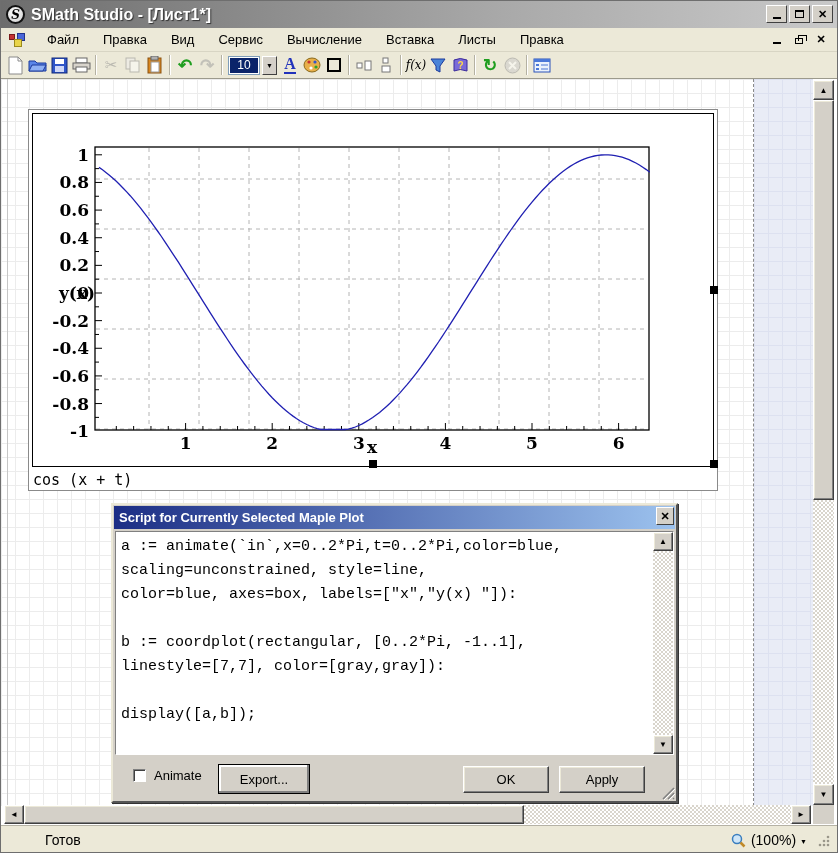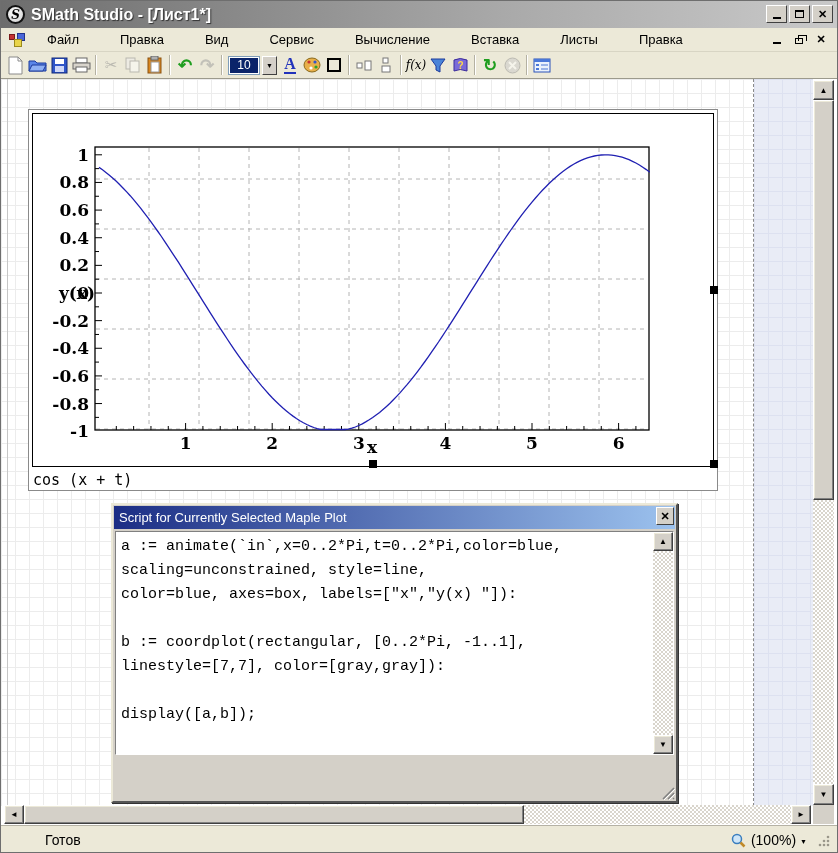--- a/index.html
+++ b/index.html
@@ -24,21 +24,21 @@
   .g-max{width:9px;height:8px;border:1px solid #000;border-top:2px solid #000;}
   .g-close{font-size:11px;font-weight:bold;line-height:1;}
   
   .menubar{position:absolute;left:0;top:27px;width:100%;height:24px;background:#ece9d8;
     display:flex;align-items:center;border-bottom:1px solid #d8d5c4;}
   .doc-icon{position:relative;width:16px;height:14px;margin:0 10px 0 8px;}
   .doc-icon i{position:absolute;display:block;}
   .sq-red{left:0;top:1px;width:6px;height:6px;background:#c53232;border:1px solid #7a1a1a;}
   .sq-blue{left:8px;top:0;width:8px;height:8px;background:#4a66d8;border:1px solid #22348c;}
   .sq-yellow{left:5px;top:6px;width:8px;height:8px;background:#e8d44a;border:1px solid #9a8a1c;}
-  .menu-items{display:flex;gap:17px;}
+  .menu-items{display:flex;gap:0;}
   .menu-item{padding:3px 12px;font-size:13px;cursor:default;}
   .mdi-btns{position:absolute;right:8px;top:4px;display:flex;gap:6px;align-items:center;}
   .mdibtn{width:16px;height:15px;display:flex;align-items:center;justify-content:center;}
   .g-restore{position:relative;width:8px;height:6px;border:1px solid #000;margin-top:3px;background:#ece9d8;}
   .g-restore::before{content:"";position:absolute;left:2px;top:-4px;width:7px;height:5px;
     border:1px solid #000;border-bottom:none;}
   
   .toolbar{position:absolute;left:0;top:51px;width:100%;height:27px;background:#ece9d8;
     display:flex;align-items:center;padding-left:3px;border-bottom:1px solid #9c9a8c;}
   .tbtn{width:22px;height:22px;display:flex;align-items:center;justify-content:center;}
@@ -87,21 +87,21 @@
     background-image:conic-gradient(#ffffff 25%,#d9d5cc 0 50%,#ffffff 0 75%,#d9d5cc 0);
     background-size:4px 4px;}
   .vscroll{position:absolute;left:812px;top:0;width:21px;height:726px;}
   .hscroll{position:absolute;left:3px;top:726px;width:809px;height:19px;}
   .corner{position:absolute;left:812px;top:726px;width:21px;height:19px;background:#d4d0c8;}
   
   .dialog{position:absolute;left:110px;top:424px;width:567px;height:300px;background:#d4d0c8;
     border:2px solid;border-color:#ece9d8 #555 #555 #ece9d8;box-shadow:1px 1px 0 #333;}
   .dlg-title{position:absolute;left:1px;top:1px;width:561px;height:23px;
     background:linear-gradient(90deg,#1c2e85,#9cc2ee);display:flex;align-items:center;
-    padding-left:5px;color:#fff;font-weight:normal;font-size:13px;}
+    padding-left:5px;color:#fff;font-weight:bold;font-size:13px;}
   .dlg-close{position:absolute;right:2px;top:2px;width:18px;height:18px;background:#d4d0c8;
     border:1px solid;border-color:#fff #404040 #404040 #fff;display:flex;align-items:center;
     justify-content:center;font-size:11px;font-weight:bold;color:#000;}
   .dlg-text{position:absolute;left:2px;top:26px;width:559px;height:224px;background:#fff;
     border:1px solid;border-color:#808080 #fff #fff #808080;}
   .dlg-text pre{margin:0;padding:3px 5px;font-family:"Liberation Mono",monospace;
     font-size:15px;line-height:24px;}
   .dlg-vscroll{position:absolute;right:0;top:0;width:20px;height:222px;}
   .dlg-bottom{position:absolute;left:0;top:252px;width:563px;height:44px;}
   .checkbox{position:absolute;left:20px;top:12px;width:13px;height:13px;background:#fff;
@@ -423,20 +423,27 @@
         <div class="dlg-vscroll">
           <div class="sbtn" style="position:absolute;top:0;left:0;width:20px;height:19px;">
               <span>▲</span>
             </div>
           <div class="strack" style="position:absolute;top:19px;left:0;width:20px;height:184px;"></div>
           <div class="sbtn" style="position:absolute;top:203px;left:0;width:20px;height:19px;">
               <span>▼</span>
             </div>
         </div>
       </div>
+      <div class="dlg-bottom">
+        <div class="checkbox"></div>
+        <div class="chk-label">Animate</div>
+        <div class="btn btn-export">Export...</div>
+        <div class="btn btn-ok">OK</div>
+        <div class="btn btn-apply">Apply</div>
+      </div>
       <svg class="dlg-grip" width="15" height="15">
         <path d="M14 3L3 14M14 8L8 14M14 13L13 14" stroke="#808080" stroke-width="1.5"></path>
         <path d="M15 4L4 15M15 9L9 15" stroke="#fff" stroke-width="1"></path>
       </svg>
     </div>
 
     <div class="vscroll">
       <div class="sbtn" style="position:absolute;top:1px;left:0;width:21px;height:20px;">
           <span>▲</span>
         </div>

